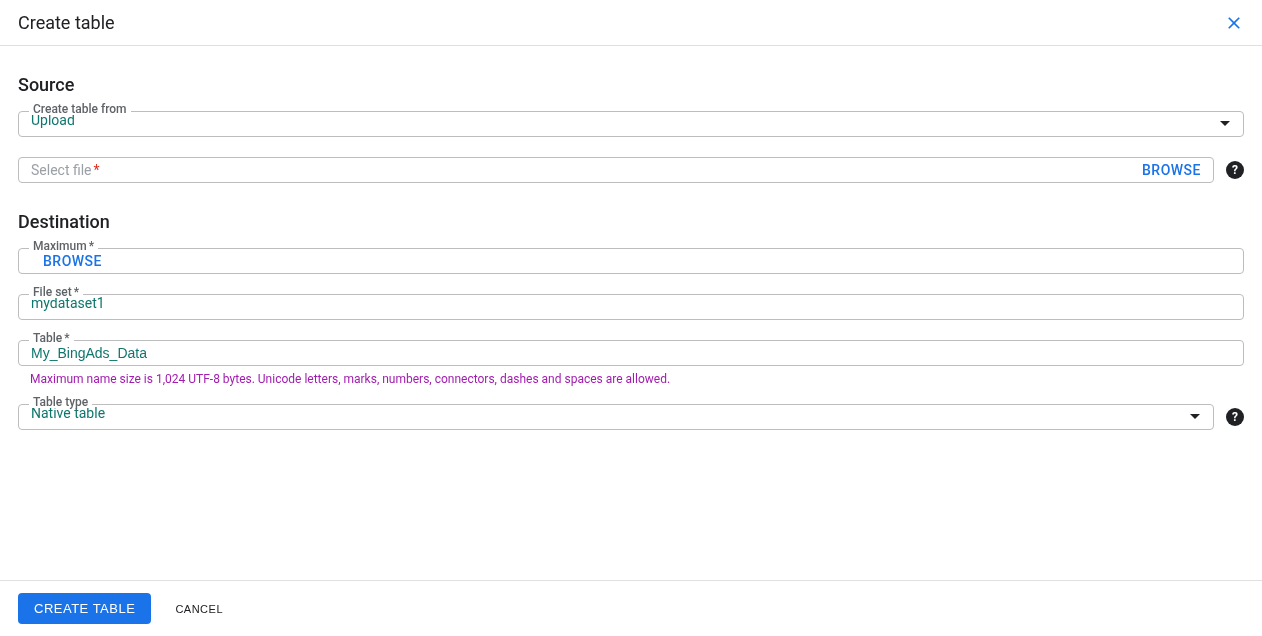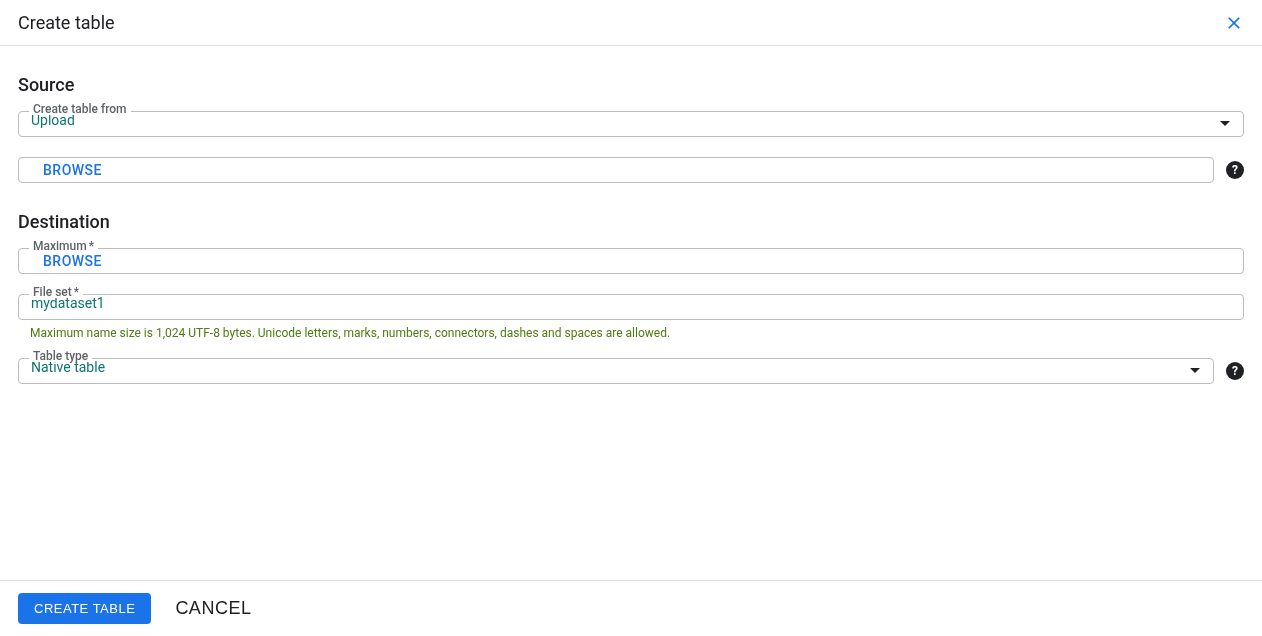--- a/index.html
+++ b/index.html
@@ -120,21 +120,21 @@
       display: flex;
       align-items: center;
       margin-bottom: 20px;
     }
     .row-with-help .outlined {
       margin-bottom: 0;
       flex: 1;
     }
     .hint {
       font-size: 12px;
-      color: #4d7c0f;
+      color: #a21caf;
       margin-top: -14px;
       margin-bottom: 18px;
       margin-left: 12px;
     }
     .footer {
       position: absolute;
       left: 0;
       right: 0;
       bottom: 0;
       border-top: 1px solid #e0e0e0;
@@ -152,21 +152,21 @@
       padding: 8px 16px;
       font-size: 13px;
       font-weight: 500;
       letter-spacing: 0.5px;
       cursor: pointer;
     }
     .btn-text {
       background: transparent;
       border: none;
       color: #202124;
-      font-size: 18px;
+      font-size: 11px;
       font-weight: 500;
       letter-spacing: 0.5px;
       cursor: pointer;
       text-align: right;
     }
   </style>
 </head>
 <body>
 
 <div class="header">
@@ -187,20 +187,23 @@
     <span class="value">Upload</span>
     <span class="drop-caret">
       <svg width="12" height="6" viewBox="0 0 12 6">
           <path d="M1 0l5 5 5-5z" fill="#202124"></path>
         </svg>
     </span>
   </div>
 
   <div class="row-with-help">
     <div class="outlined">
+      <span class="placeholder">
+        <span>Select file</span><span class="req-red">*</span>
+      </span>
       <span class="browse-link">BROWSE</span>
     </div>
     <span class="help-badge">?</span>
   </div>
 
 
   <div class="section-title">Destination</div>
 
   <div class="outlined">
     <span class="legend">
@@ -209,20 +212,26 @@
     <span class="browse-link">BROWSE</span>
   </div>
 
   <div class="outlined">
     <span class="legend">
       <span>File set</span><span class="req-star">*</span>
     </span>
     <span class="value">mydataset1</span>
   </div>
 
+  <div class="outlined">
+    <span class="legend">
+      <span>Table</span><span class="req-star">*</span>
+    </span>
+    <input class="value" value="My_BingAds_Data" style="">
+  </div>
   <div class="hint">Maximum name size is 1,024 UTF-8 bytes. Unicode letters, marks, numbers, connectors, dashes and spaces are allowed.</div>
 
   <div class="row-with-help">
     <div class="outlined">
       <span class="legend">Table type</span>
       <span class="value">Native table</span>
       <span class="drop-caret">
         <svg width="12" height="6" viewBox="0 0 12 6">
             <path d="M1 0l5 5 5-5z" fill="#202124"></path>
           </svg>

